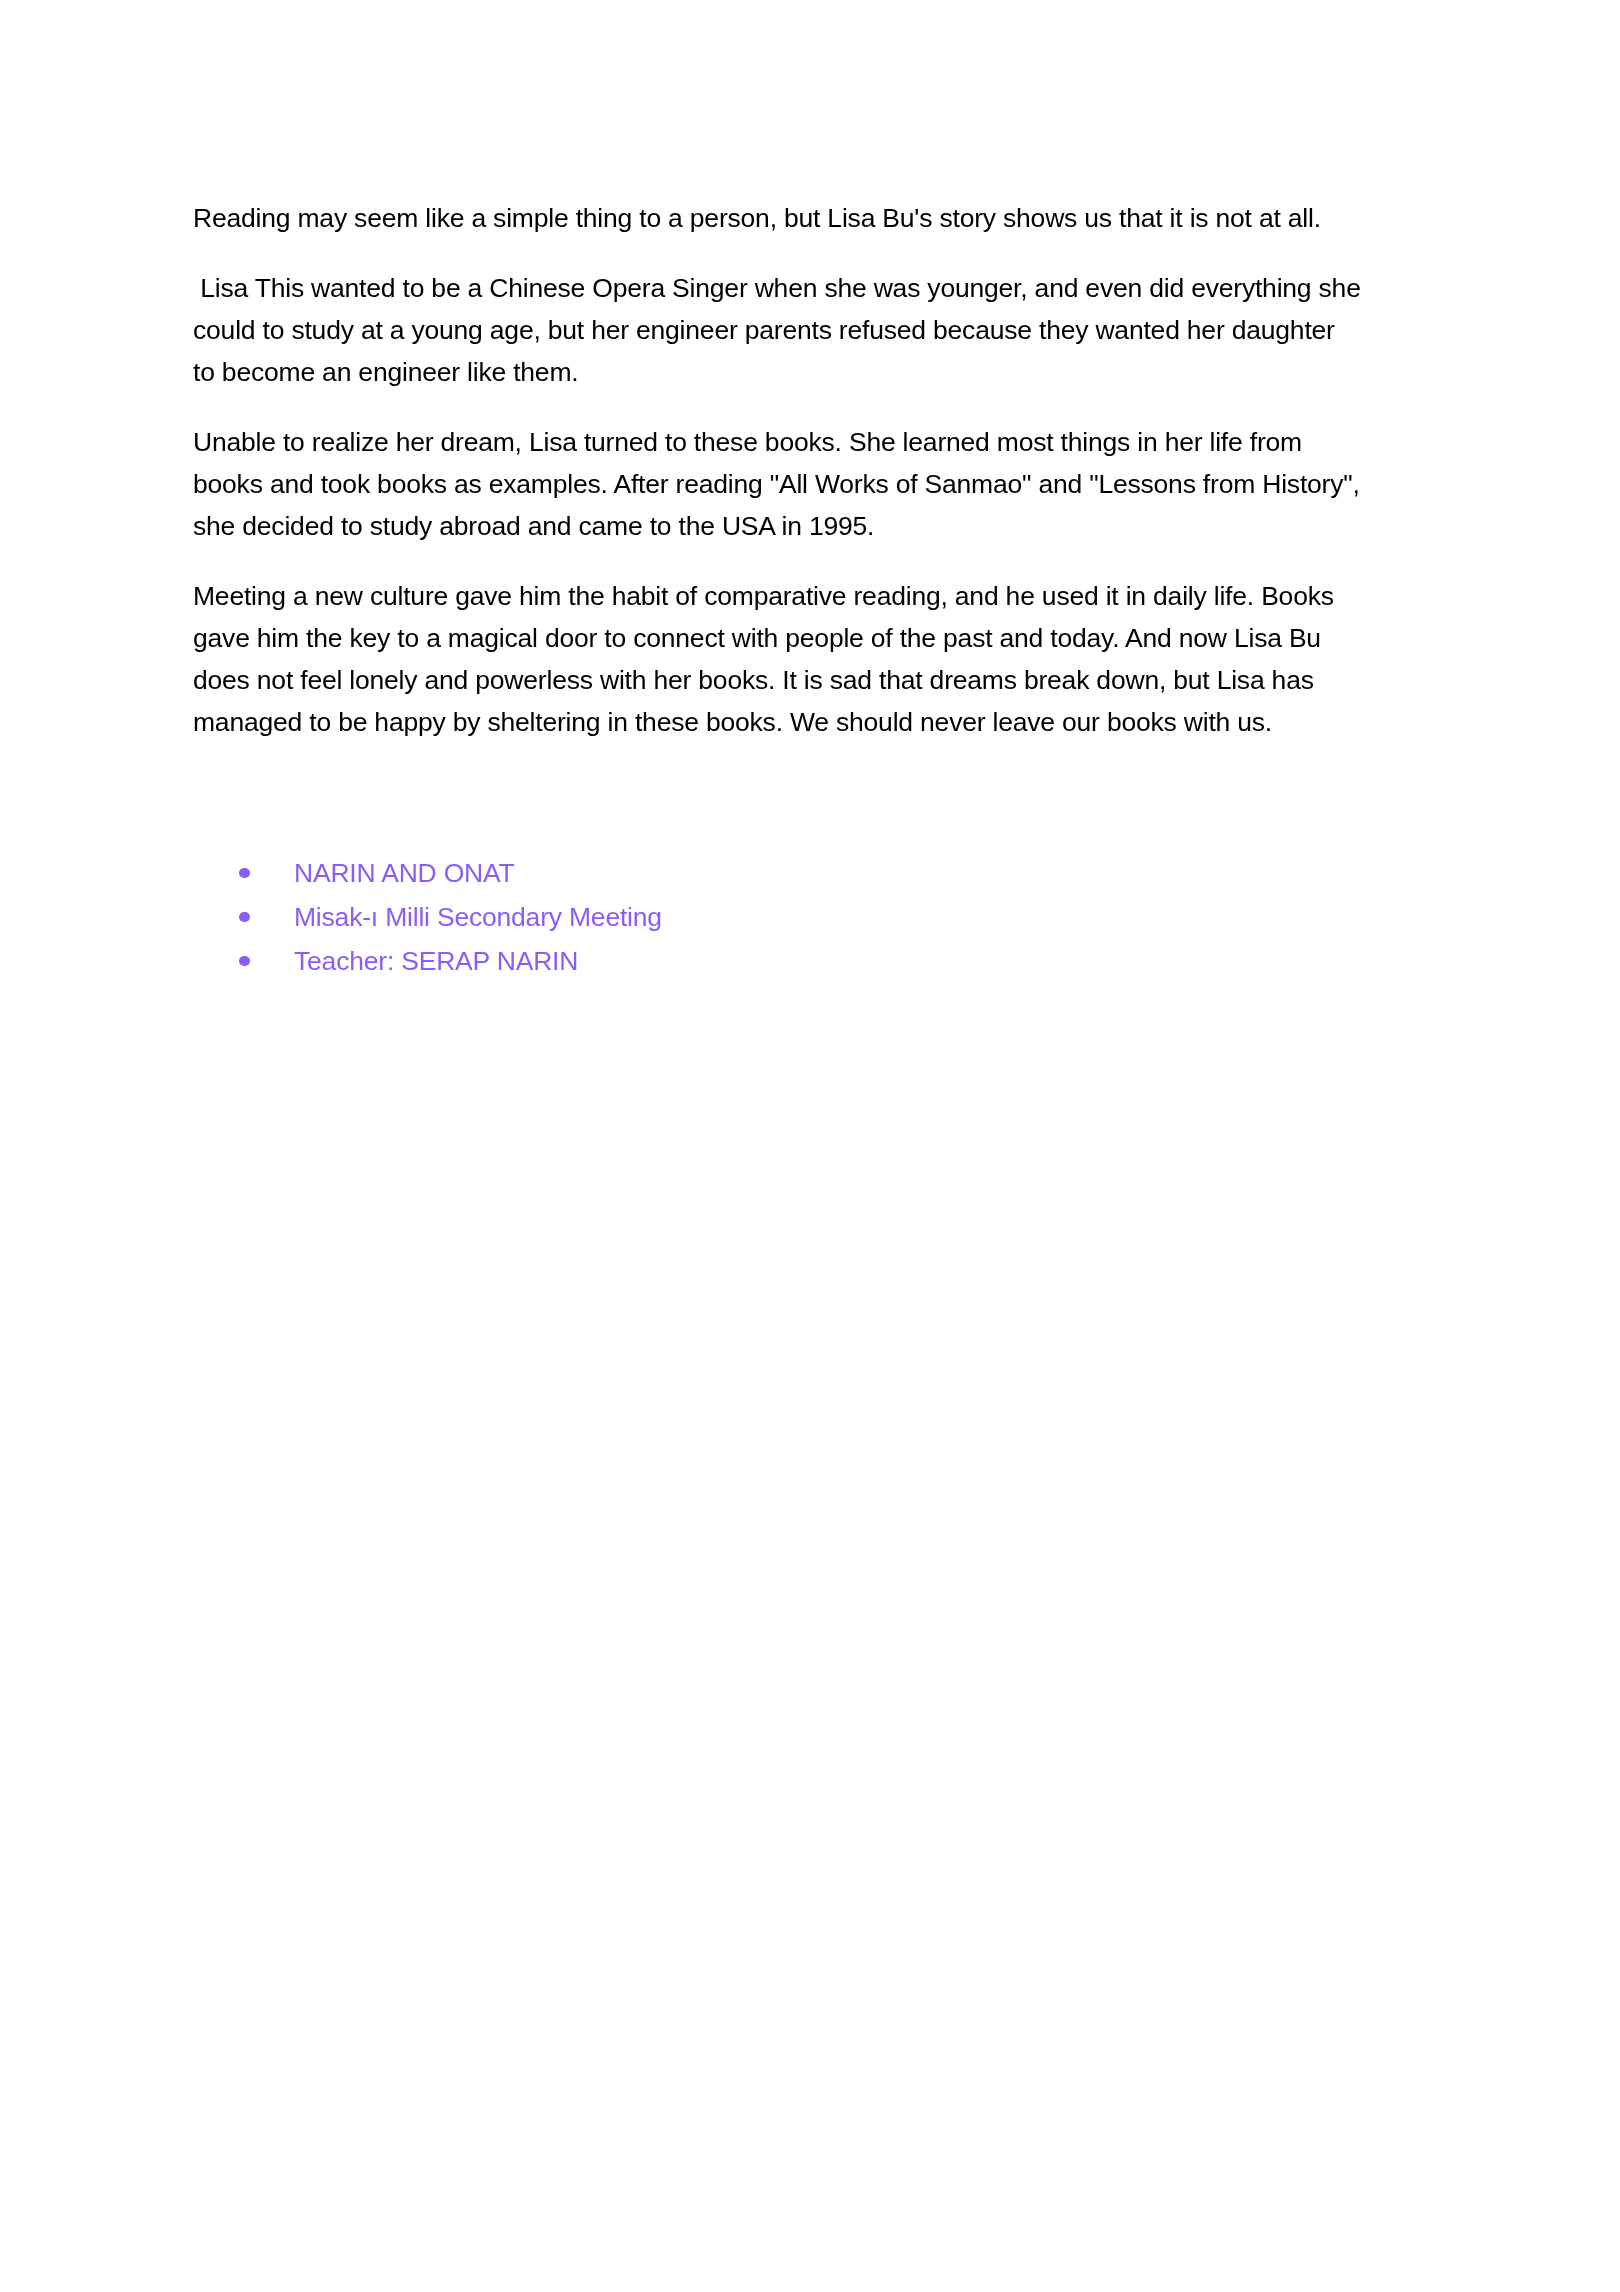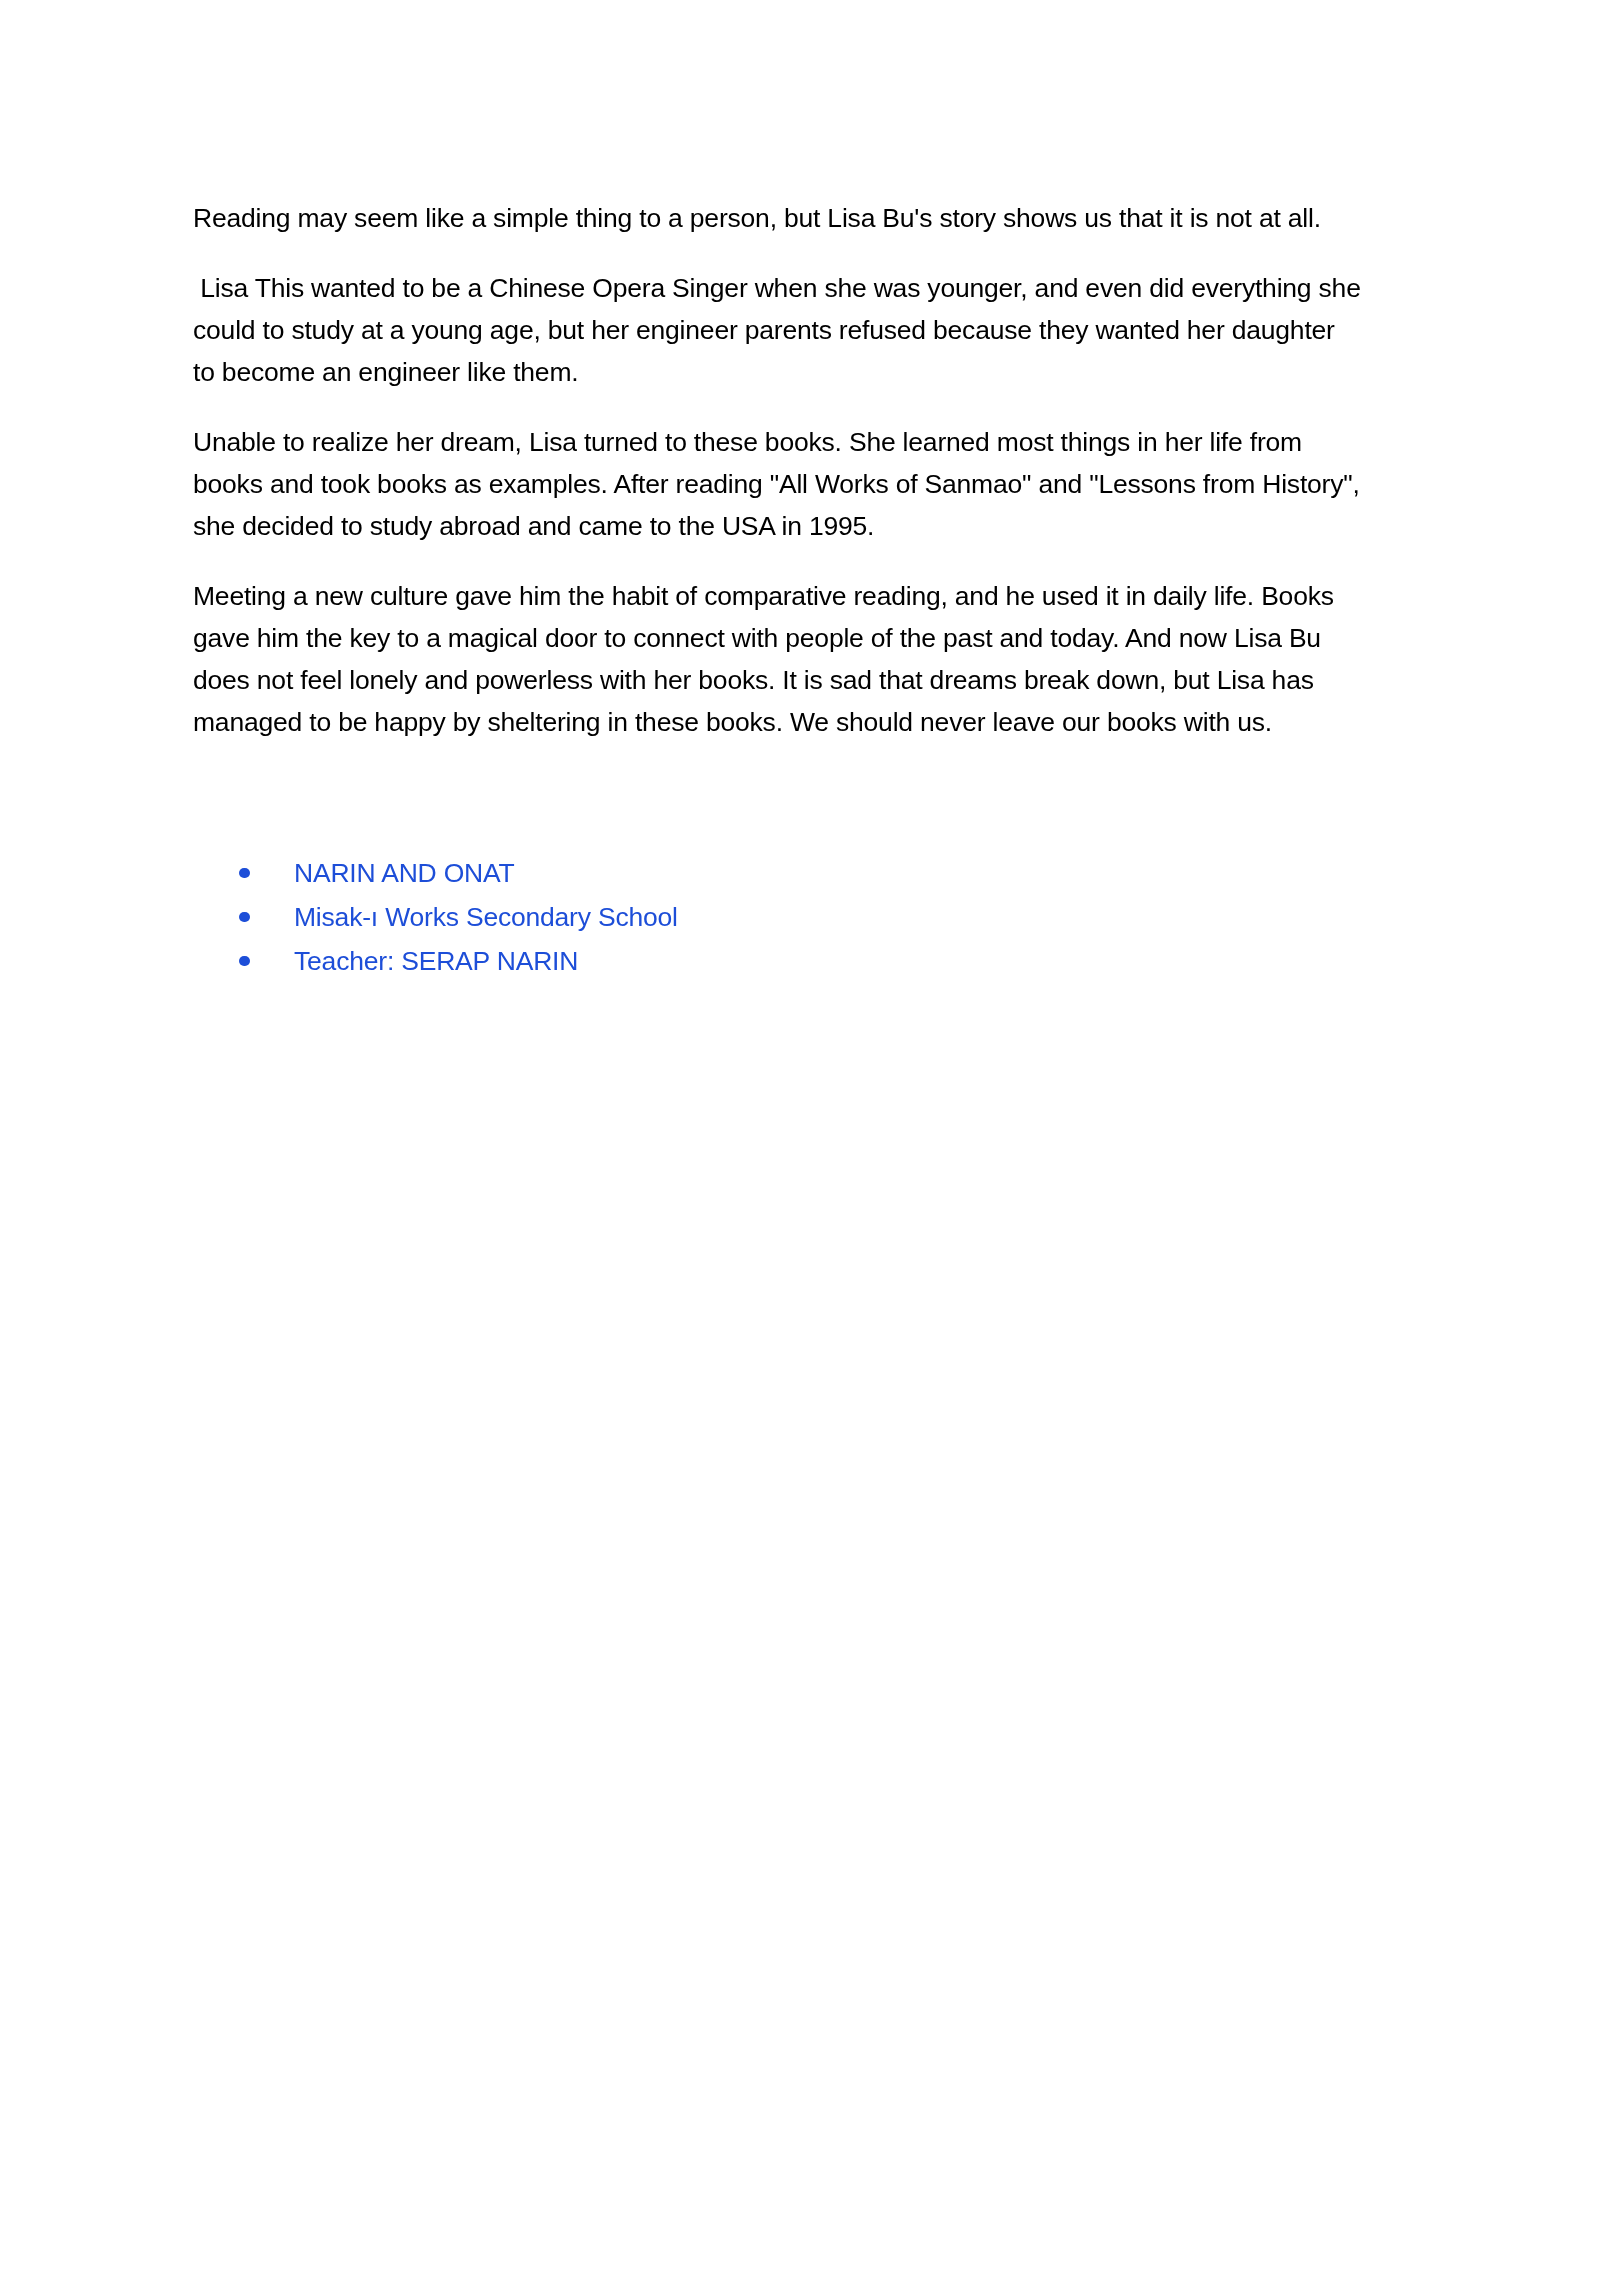--- a/index.html
+++ b/index.html
@@ -69,28 +69,28 @@
 
     <p>Unable to realize her dream, Lisa turned to these books. She learned most things in her life from
 books and took books as examples. After reading "All Works of Sanmao" and "Lessons from History",
 she decided to study abroad and came to the USA in 1995.</p>
 
     <p>Meeting a new culture gave him the habit of comparative reading, and he used it in daily life. Books
 gave him the key to a magical door to connect with people of the past and today. And now Lisa Bu
 does not feel lonely and powerless with her books. It is sad that dreams break down, but Lisa has
 managed to be happy by sheltering in these books. We should never leave our books with us.</p>
 
-    <ul class="bullets" style="color: #1d4ed8;">
+    <ul class="bullets" style="color: #8b5cf6;">
       <li>
         <span class="dot"></span>
         <span>NARIN AND ONAT</span>
       </li>
       <li>
         <span class="dot"></span>
-        <span>Misak-ı Works Secondary School</span>
+        <span>Misak-ı Milli Secondary Meeting</span>
       </li>
       <li>
         <span class="dot"></span>
         <span>Teacher: SERAP NARIN</span>
       </li>
     </ul>
 
   </div>
 </div>
 

